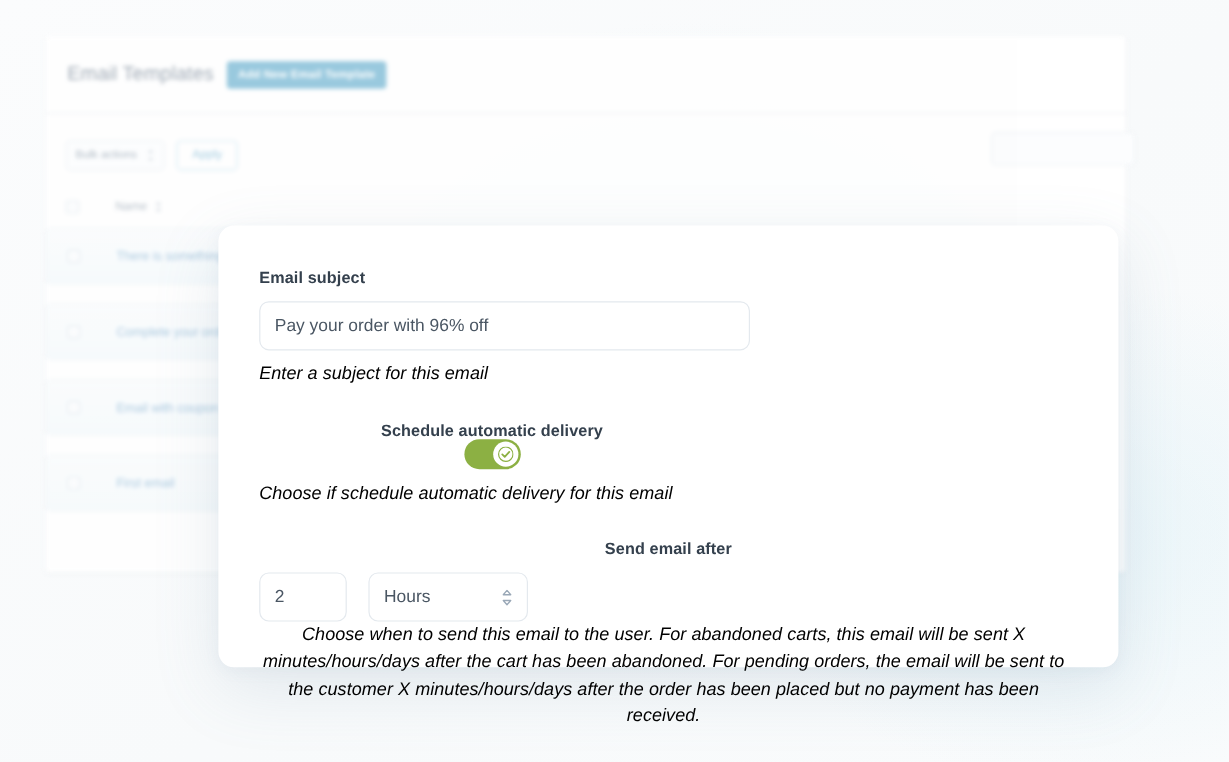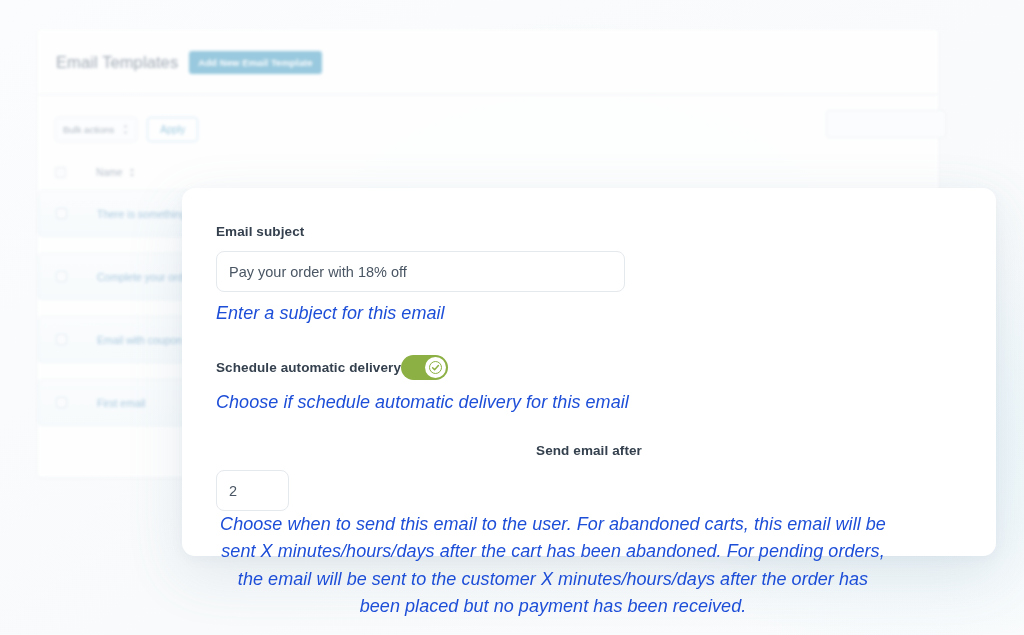--- a/index.html
+++ b/index.html
@@ -160,39 +160,39 @@
   }
 
   
   #back-panel { filter: blur(1.6px); opacity: 0.92; }
 
   
   #modal {
     position: absolute;
     left: 182px;
     top: 188px;
-    width: 814px;
+    width: 750px;
     height: 368px;
     background: #ffffff;
     border-radius: 13px;
     box-shadow: 0 18px 55px rgba(110,140,165,0.16), 0 3px 12px rgba(110,140,165,0.07);
     padding: 36px 34px 0 34px;
   }
 
   .field-label {
     font-size: 13.5px;
     font-weight: bold;
     color: #34404d;
     letter-spacing: 0.1px;
   }
 
   .help-text {
-    font-size: 18px;
+    font-size: 15px;
     font-style: italic;
-    color: #1d4ed8;
+    color: #000000;
     letter-spacing: 0.05px;
   }
 
   #subject-input {
     margin-top: 12px;
     width: 409px;
     height: 41px;
     border: 1px solid #e4e9ee;
     border-radius: 8px;
     background: #ffffff;
@@ -204,22 +204,23 @@
   }
 
   #subject-help { margin-top: 11px; }
 
   
   #schedule-section { margin-top: 31px; }
 
   #schedule-row {
     display: flex;
     align-items: center;
-    justify-content: flex-start;
+    justify-content: center;
     width: 388px;
+    flex-direction: column;
   }
 
   #schedule-toggle {
     width: 47px;
     height: 25px;
     border-radius: 13px;
     background: #8cb043;
     position: relative;
     flex: none;
   }
@@ -338,21 +339,21 @@
       </div>
     </div>
   </div>
 </div>
 
 <div id="modal">
 
   <div>
     <div class="field-label">Email subject</div>
     <div id="subject-input">
-      <span placeholder="Enter a subject">Pay your order with 18% off</span>
+      <span placeholder="Enter a subject">Pay your order with 96% off</span>
     </div>
     <div class="help-text" id="subject-help">Enter a subject for this email</div>
   </div>
 
   <div id="schedule-section">
     <div id="schedule-row">
       <span class="field-label">Schedule automatic delivery</span>
       <div id="schedule-toggle">
         <span class="knob">
           <svg width="13" height="13" viewBox="0 0 13 13">
@@ -364,16 +365,24 @@
     </div>
     <div class="help-text" id="schedule-help">Choose if schedule automatic delivery for this email</div>
   </div>
 
   <div id="send-after-section">
     <div class="field-label">Send email after</div>
     <div id="send-after-controls">
       <div id="delay-amount-input">
         <span>2</span>
       </div>
+      <div id="delay-unit-select">
+        <span>Hours</span>
+        <span class="stepper">
+          <svg width="9" height="14" viewBox="0 0 9 14">
+              <path d="M4.5 1 L7.6 4.6 H1.4 Z M4.5 13 L7.6 9.4 H1.4 Z" fill="none" stroke="#9aa8b7" stroke-width="1.1" stroke-linejoin="round"></path>
+            </svg>
+        </span>
+      </div>
     </div>
     <div class="help-text" id="send-after-help">Choose when to send this email to the user. For abandoned carts, this email will be sent X minutes/hours/days after the cart has been abandoned. For pending orders, the email will be sent to the customer X minutes/hours/days after the order has been placed but no payment has been received.</div>
   </div>
 </div>
 
 </body></html>

